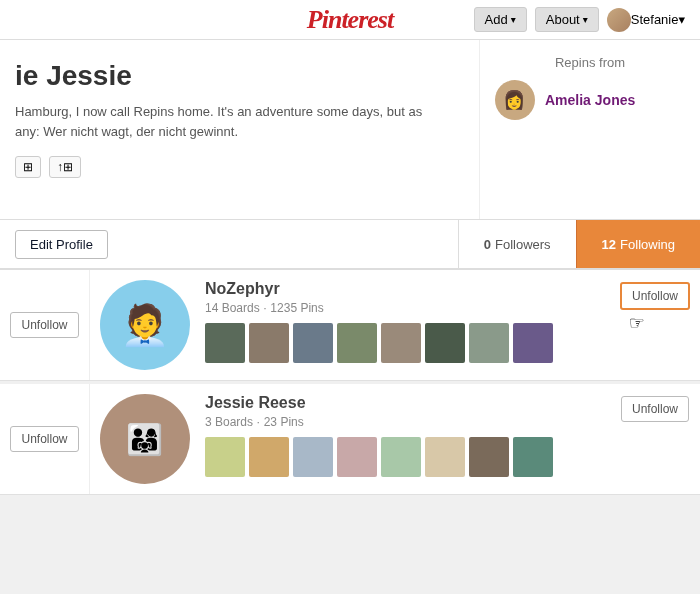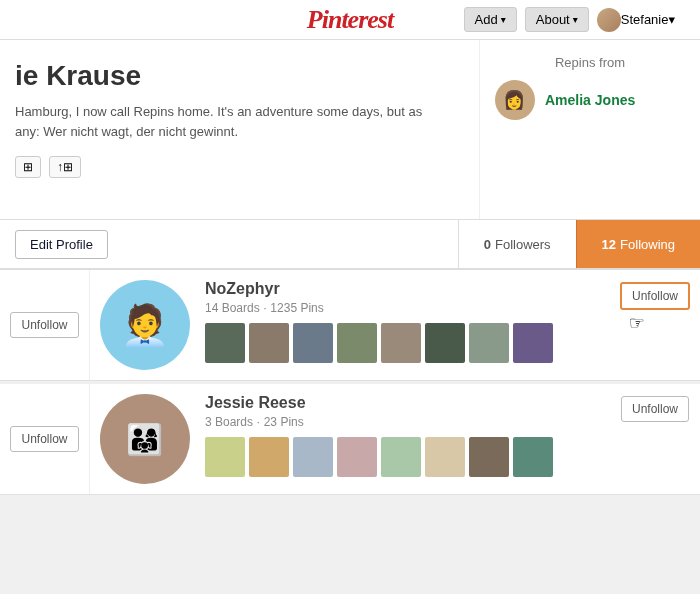--- a/index.html
+++ b/index.html
@@ -5,21 +5,21 @@
     * { margin: 0; padding: 0; box-sizing: border-box; }
     body { font-family: Arial, Helvetica, sans-serif; font-size: 13px; background: #f5f5f5; width: 700px; height: 594px; overflow: hidden; }
 
     
     #header {
       background: #fff;
       border-bottom: 1px solid #ddd;
       height: 40px;
       display: flex;
       align-items: center;
-      padding: 0 25px;
+      padding: 0 15px;
       position: relative;
     }
     #logo-area {
       position: absolute;
       left: 50%;
       transform: translateX(-50%);
     }
     .pinterest-logo {
       font-family: Georgia, serif;
       font-size: 26px;
@@ -114,21 +114,21 @@
     .repins-avatar {
       width: 40px;
       height: 40px;
       border-radius: 50%;
       background: #c8b090;
       overflow: hidden;
     }
     .repins-name {
       font-size: 14px;
       font-weight: bold;
-      color: #15803d;
+      color: #701a75;
     }
 
     
     #stats-bar {
       background: #fff;
       border-bottom: 2px solid #ddd;
       height: 50px;
       display: flex;
       align-items: center;
     }
@@ -331,21 +331,21 @@
         <div style="width:100%;height:100%;background:linear-gradient(135deg,#c8a880,#a88060);"></div>
       </div>
       <span>Stefanie</span>
       <span>▾</span>
     </div>
   </div>
 </div>
 
 <div id="profile-area">
   <div id="profile-left">
-    <div class="profile-name">ie Krause</div>
+    <div class="profile-name">ie Jessie</div>
     <div class="profile-bio">
       <span>Hamburg, I now call Repins home. It's an adventure some days, but as</span><br>
       <span>any: Wer nicht wagt, der nicht gewinnt.</span>
     </div>
     <div class="profile-icons">
       <div class="icon-box">⊞</div>
       <div class="icon-box">↑⊞</div>
     </div>
   </div>
   <div id="profile-right">

